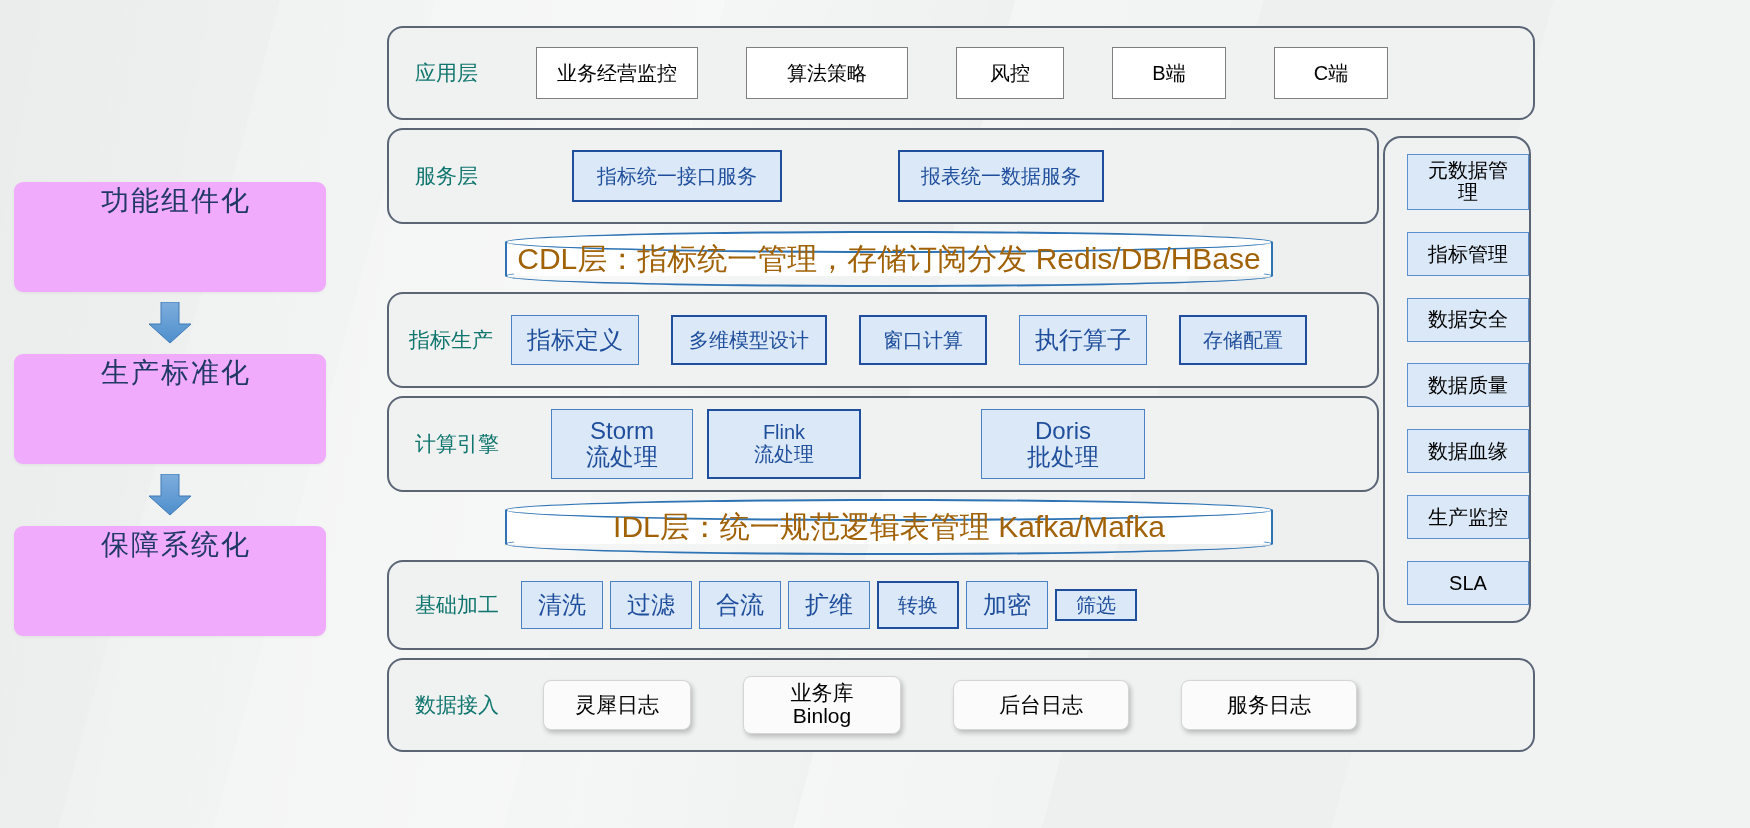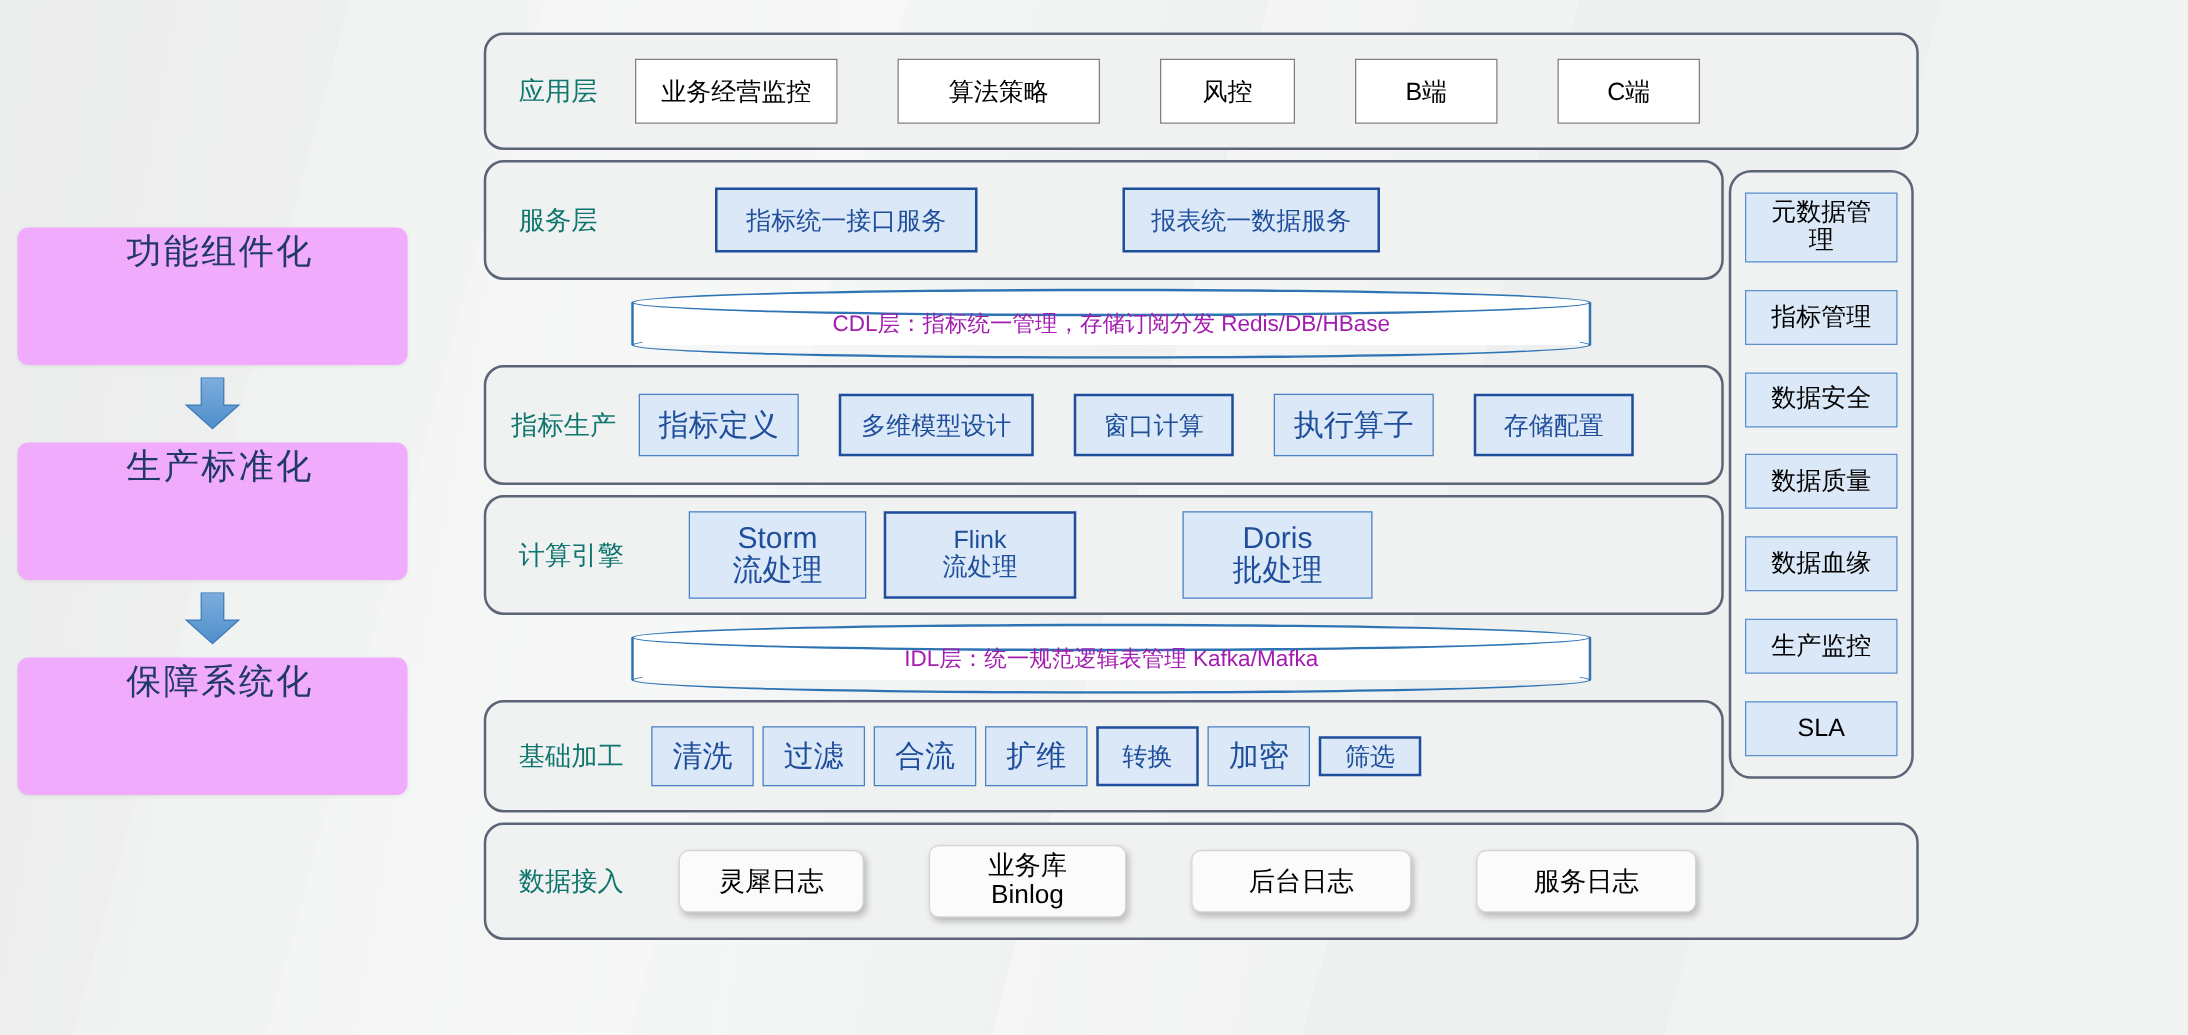--- a/index.html
+++ b/index.html
@@ -159,40 +159,40 @@
     background: #ffffff;
   }
   .cyl-top { top: 0; }
   .cyl-bottom { bottom: 0; background: transparent; border-top-color: transparent; }
   .cyl-text {
     position: absolute;
     inset: 0;
     display: flex;
     align-items: center;
     justify-content: center;
-    font-size: 18px;
-    color: #a21caf;
+    font-size: 30px;
+    color: #a16207;
     white-space: nowrap;
     z-index: 2;
   }
 
   
   #gov-rail {
     position: absolute;
     left: 1383px;
     top: 136px;
     width: 148px;
     height: 487px;
     border: 2px solid #5b6575;
     border-radius: 18px;
     background: #f0f1f1;
     box-sizing: border-box;
     display: flex;
     flex-direction: column;
-    align-items: center;
+    align-items: flex-end;
     justify-content: space-between;
     padding: 16px 0;
     z-index: 3;
   }
   .gov-item {
     width: 122px;
     min-height: 44px;
     background: #dbe8f7;
     border: 1.6px solid #5b8fd0;
     box-sizing: border-box;
@@ -242,21 +242,21 @@
 
   <div class="pillar-card">
     <span class="pillar-label">保障系统化</span>
   </div>
 </div>
 
 <div id="main-area">
 
   <div class="layer-band" style="left:0; top:0; width:1148px; height:94px; padding-left:26px; gap:0;">
     <span class="layer-title">应用层</span>
-    <div style="display:flex; align-items:center; gap:48px; margin-left:30px;">
+    <div style="display:flex; align-items:center; gap:48px; margin-left:58px;">
       <div class="node node-app" style="width:162px;">
         <span>业务经营监控</span>
       </div>
       <div class="node node-app" style="width:162px;">
         <span>算法策略</span>
       </div>
       <div class="node node-app" style="width:108px;">
         <span>风控</span>
       </div>
       <div class="node node-app" style="width:114px;">
@@ -312,21 +312,21 @@
     <span class="layer-title">计算引擎</span>
     <div style="display:flex; align-items:center; margin-left:52px; gap:14px;">
       <div class="node node-blue-light stack2" style="width:142px; height:70px;">
         <span class="l1">Storm</span>
         <span class="l2">流处理</span>
       </div>
       <div class="node node-blue stack2" style="width:154px; height:70px;">
         <span class="l1">Flink</span>
         <span class="l2">流处理</span>
       </div>
-      <div class="node node-blue-light stack2" style="width:152px; height:70px; margin-left:71px;">
+      <div class="node node-blue-light stack2" style="width:164px; height:70px; margin-left:106px;">
         <span class="l1">Doris</span>
         <span class="l2">批处理</span>
       </div>
     </div>
   </div>
 
   <div class="cylinder" style="left:118px; top:473px; width:768px; height:56px;">
     <div class="cyl-body"></div>
     <div class="cyl-bottom"></div>
     <div class="cyl-top"></div>

